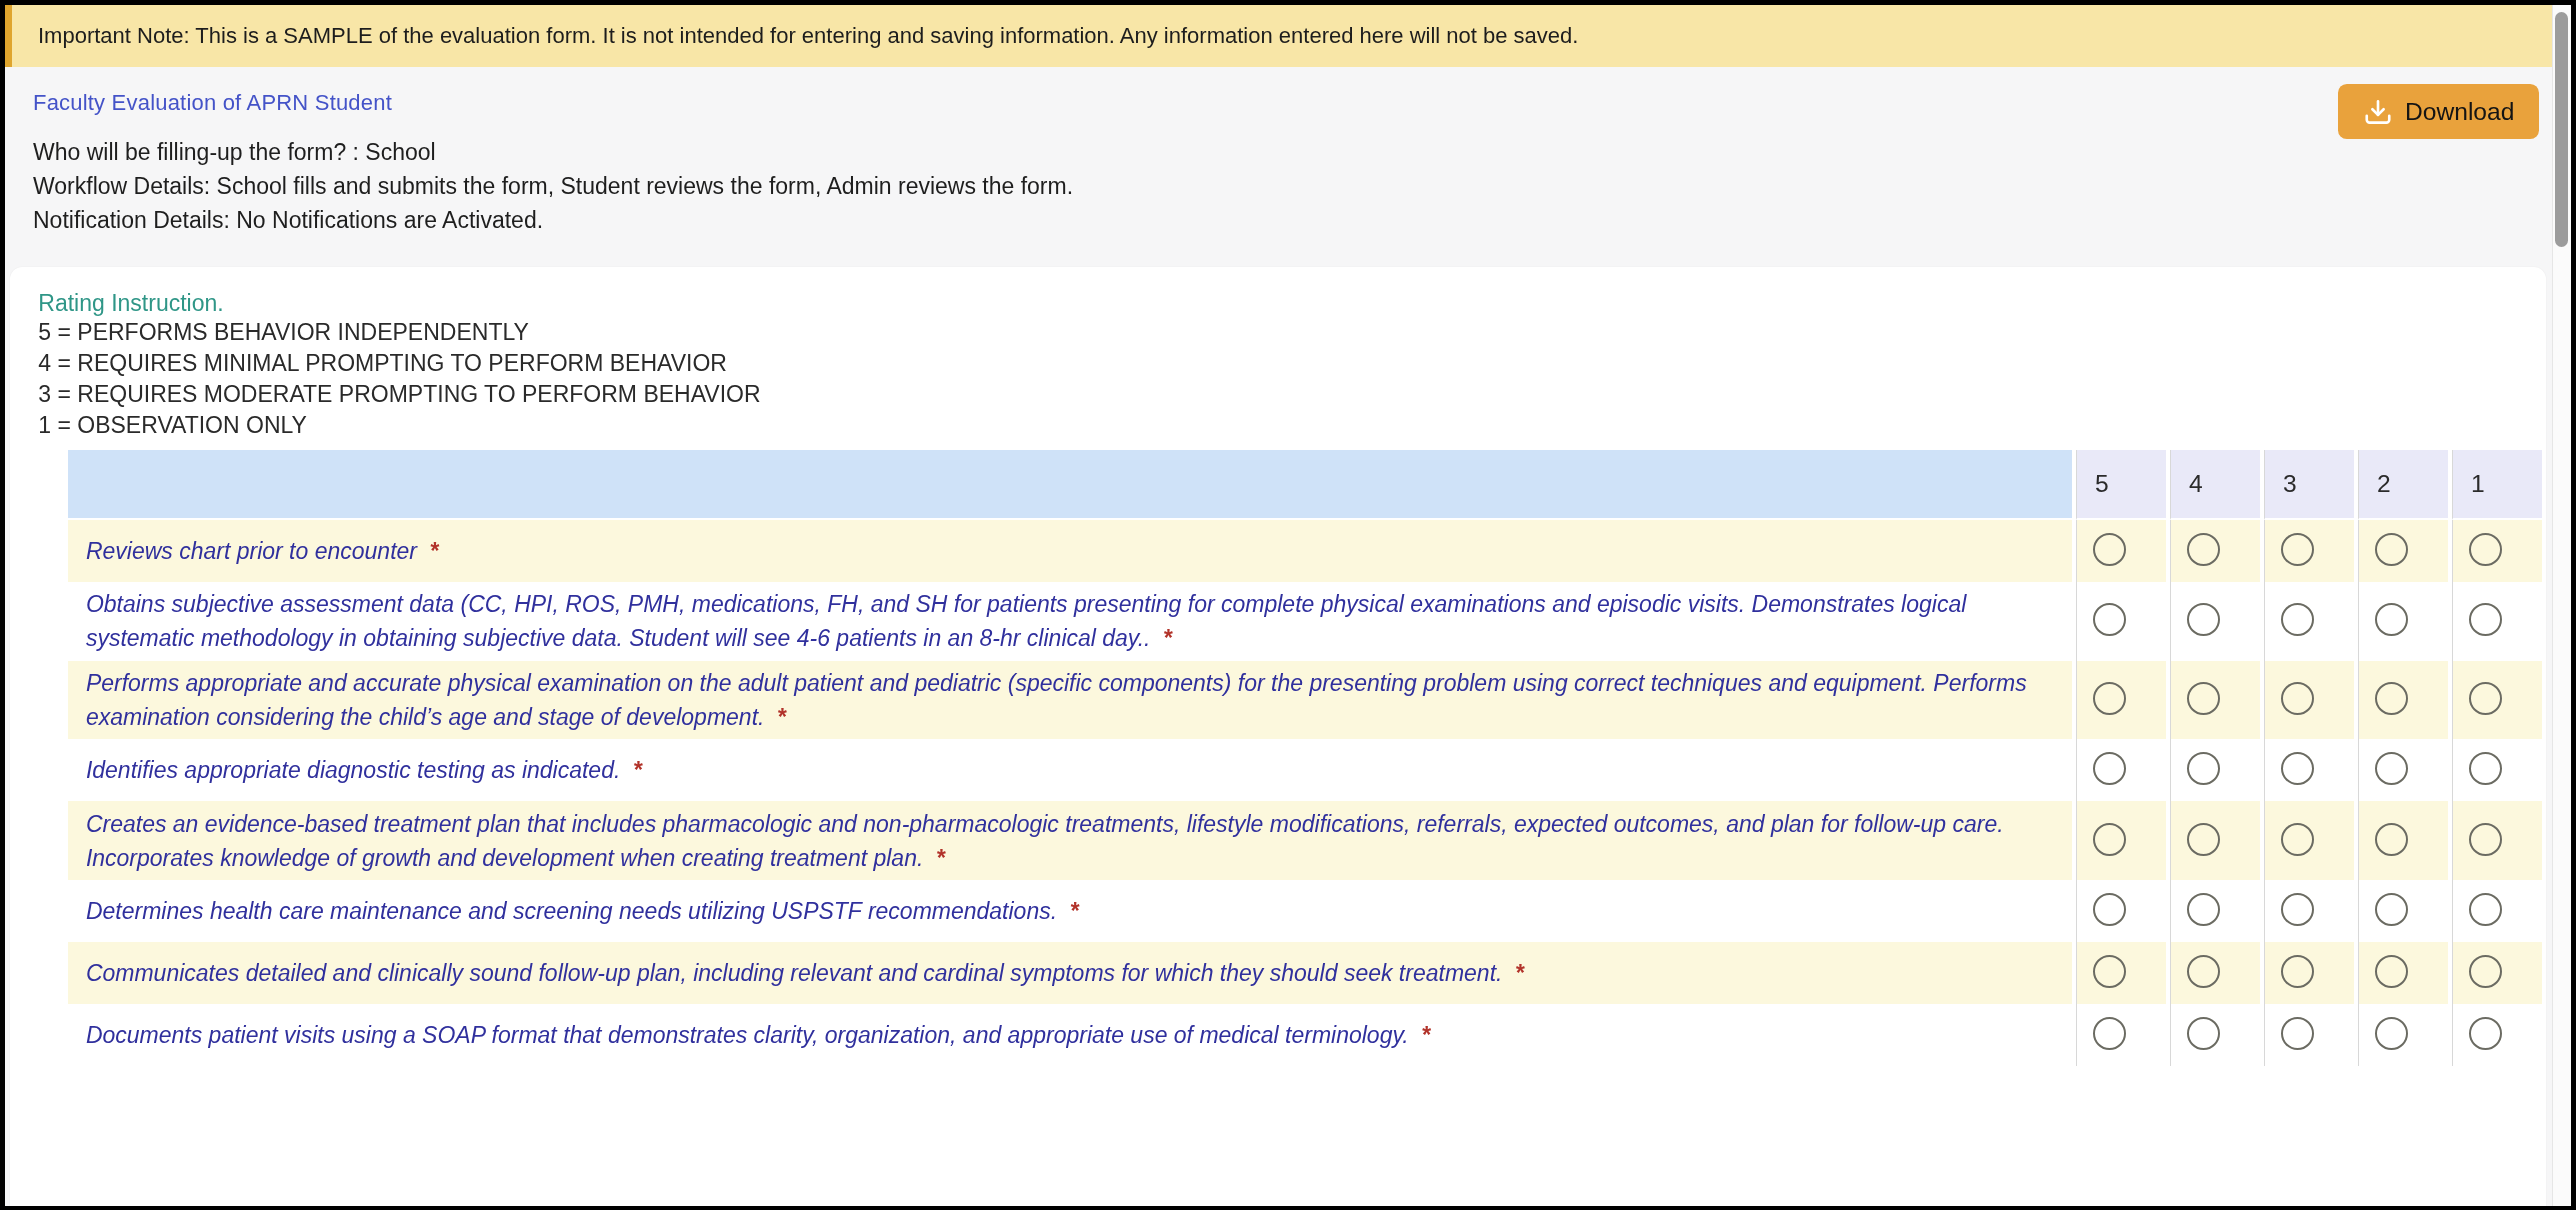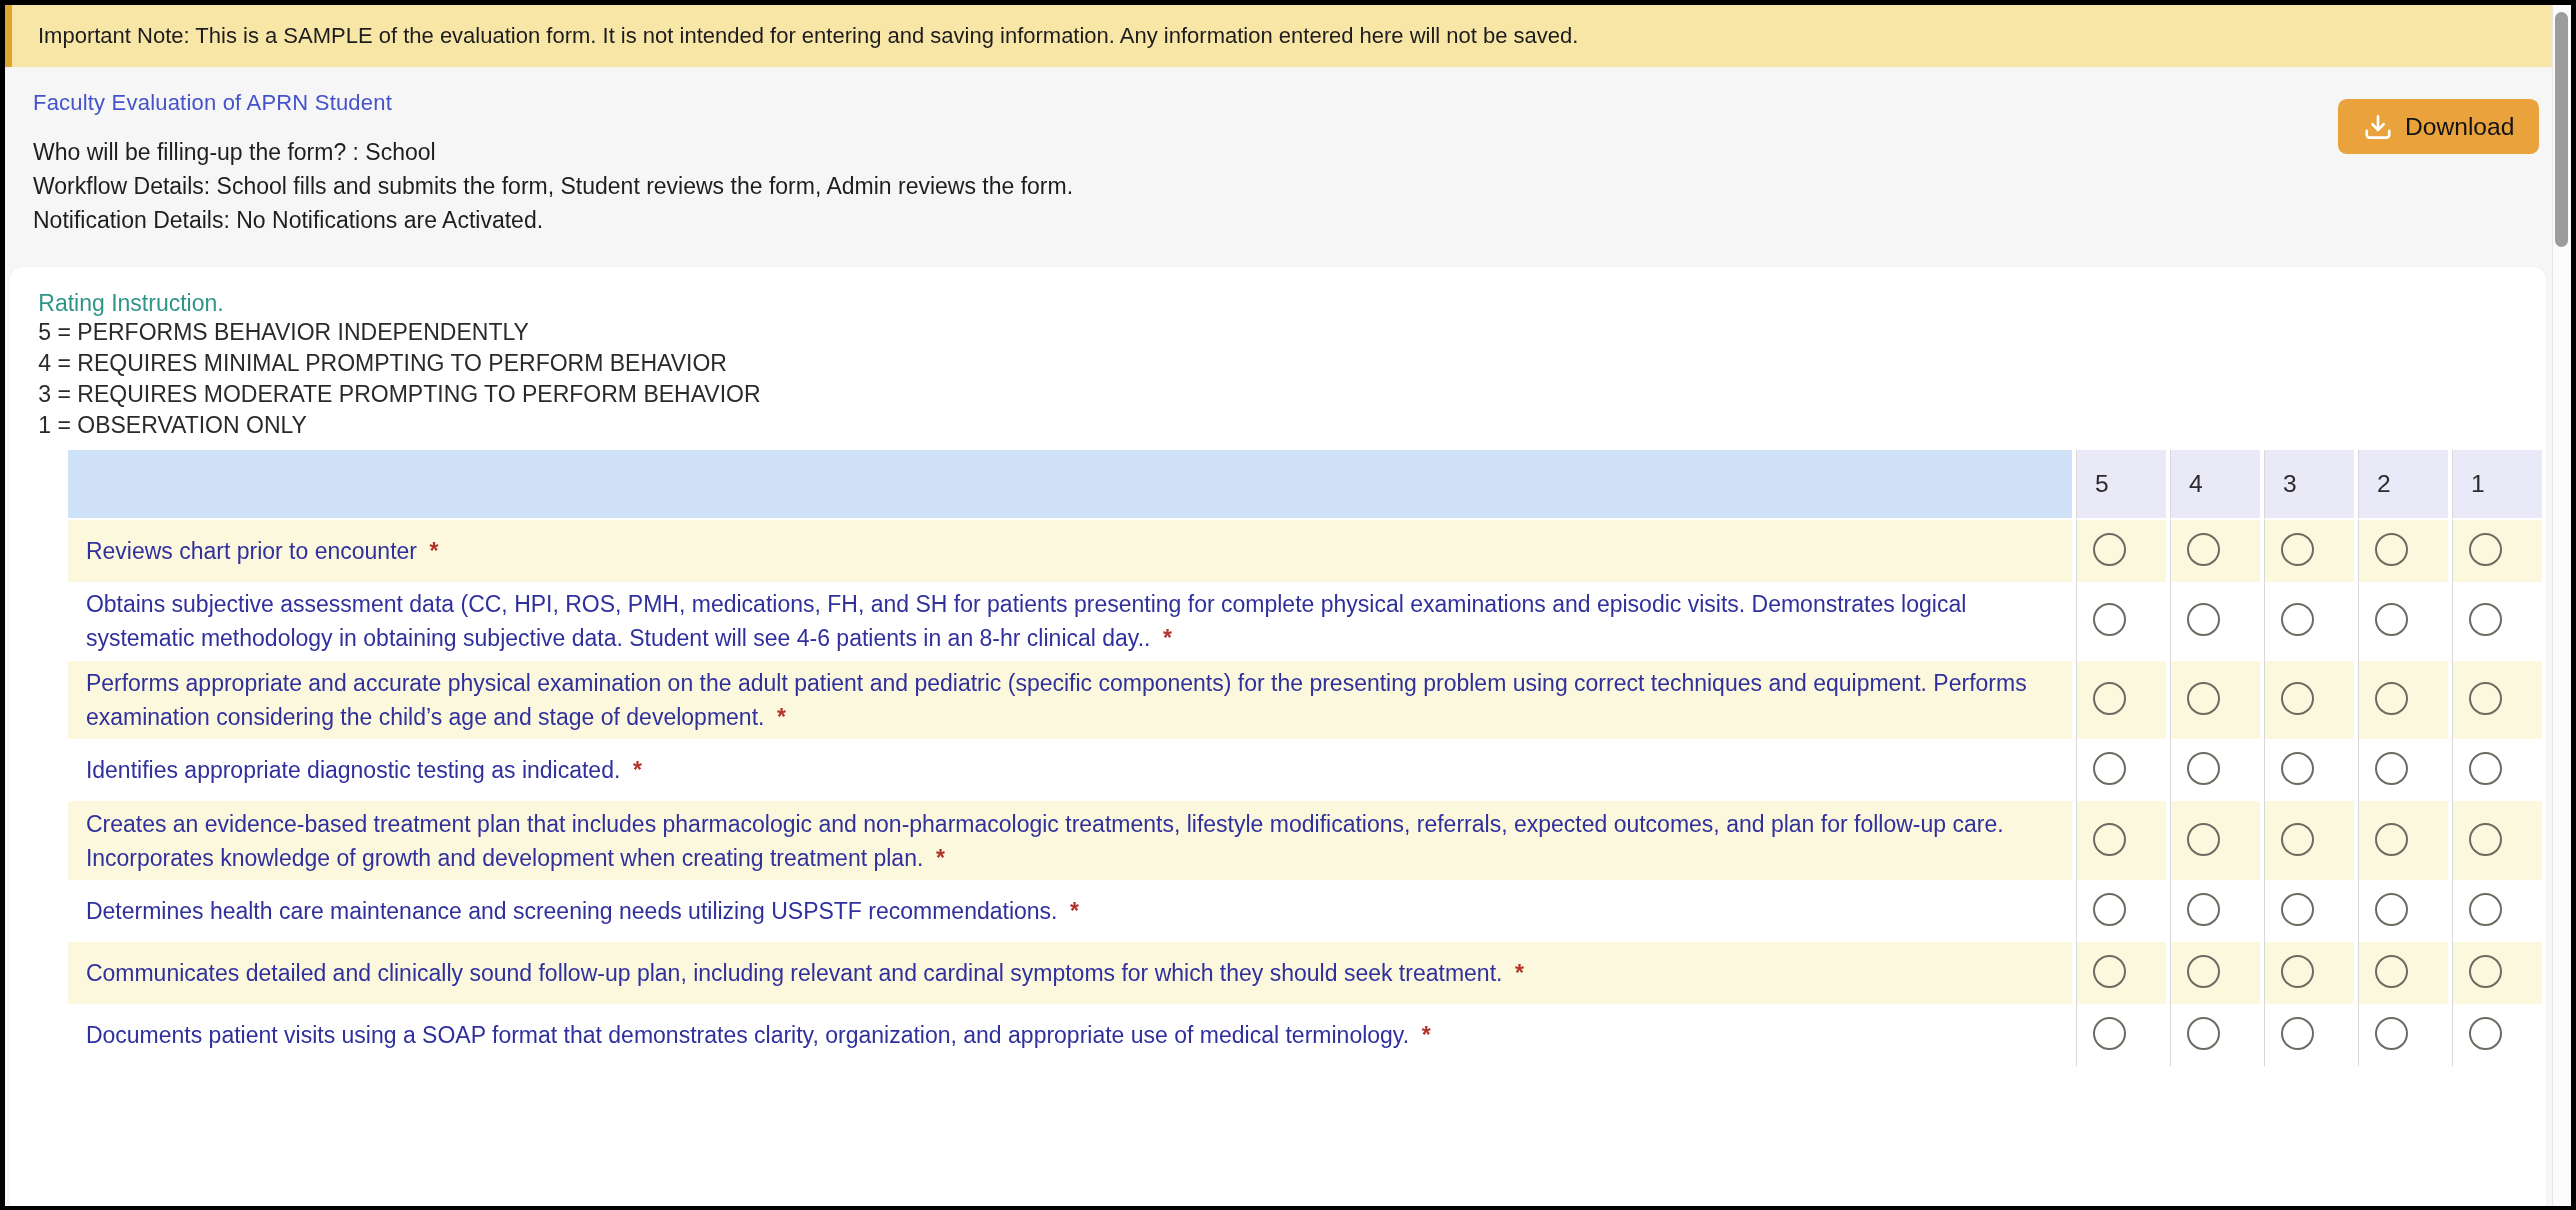--- a/index.html
+++ b/index.html
@@ -21,21 +21,21 @@
     border-left:7px solid var(--banner_accent);
     display:flex; align-items:center; padding-left:26px;
     font-size:22px; color:#1d1d1d;
   }
   
   .page-header{position:relative; padding:23px 32px 0 28px;}
   .page-title{font-size:22px; font-weight:500; color:var(--title_blue); letter-spacing:0.2px;}
   .detail-lines{margin-top:19.3px;}
   .detail-line{font-size:23px; color:#1e1e1e; line-height:34px;}
   .download-btn{
-    position:absolute; top:32px; right:32px; height:55px;
+    position:absolute; top:17px; right:32px; height:55px;
     display:flex; align-items:center; gap:12.3px; padding:0 24.6px;
     background:var(--download_orange); border:none; border-radius:8.8px;
     font-family:inherit; font-size:24.6px; font-weight:500; color:#141414; cursor:pointer;
   }
   .download-btn svg{display:block;}
   
   .card{
     margin:30px 0 0 5.3px; width:2536px; min-height:966px;
     background:#fff; border-radius:12.3px 12.3px 0 0;
     box-shadow:0 0 1.8px rgba(0,0,0,.06);
@@ -58,20 +58,21 @@
   thead th{height:70px; vertical-align:middle; border-bottom:2.6px solid #ffffff;}
   th.question-head{background:var(--header_blue_cell);}
   th.rating{
     background:var(--header_lavender_cell); text-align:left;
     padding-left:17.6px; font-size:24.6px; font-weight:400; color:#2b2b2b;
   }
   td{height:62px; vertical-align:middle; padding:5.3px 0;}
   td.question{
     padding:5.3px 21px 5.3px 17.6px; font-size:23px; line-height:34px;
     color:var(--question_blue);
+    font-style:italic;
   }
   td .req{color:var(--required_red); font-weight:700; margin-left:6.2px;}
   td.rating{padding-left:16px;}
   tbody tr:nth-child(odd) td{background:var(--row_yellow);}
   tbody tr:nth-child(even) td{background:#ffffff;}
   .radio{
     display:inline-block; width:33px; height:33px; border-radius:50%;
     border:2.6px solid #6b6b62; background:transparent; cursor:pointer;
   }
   

